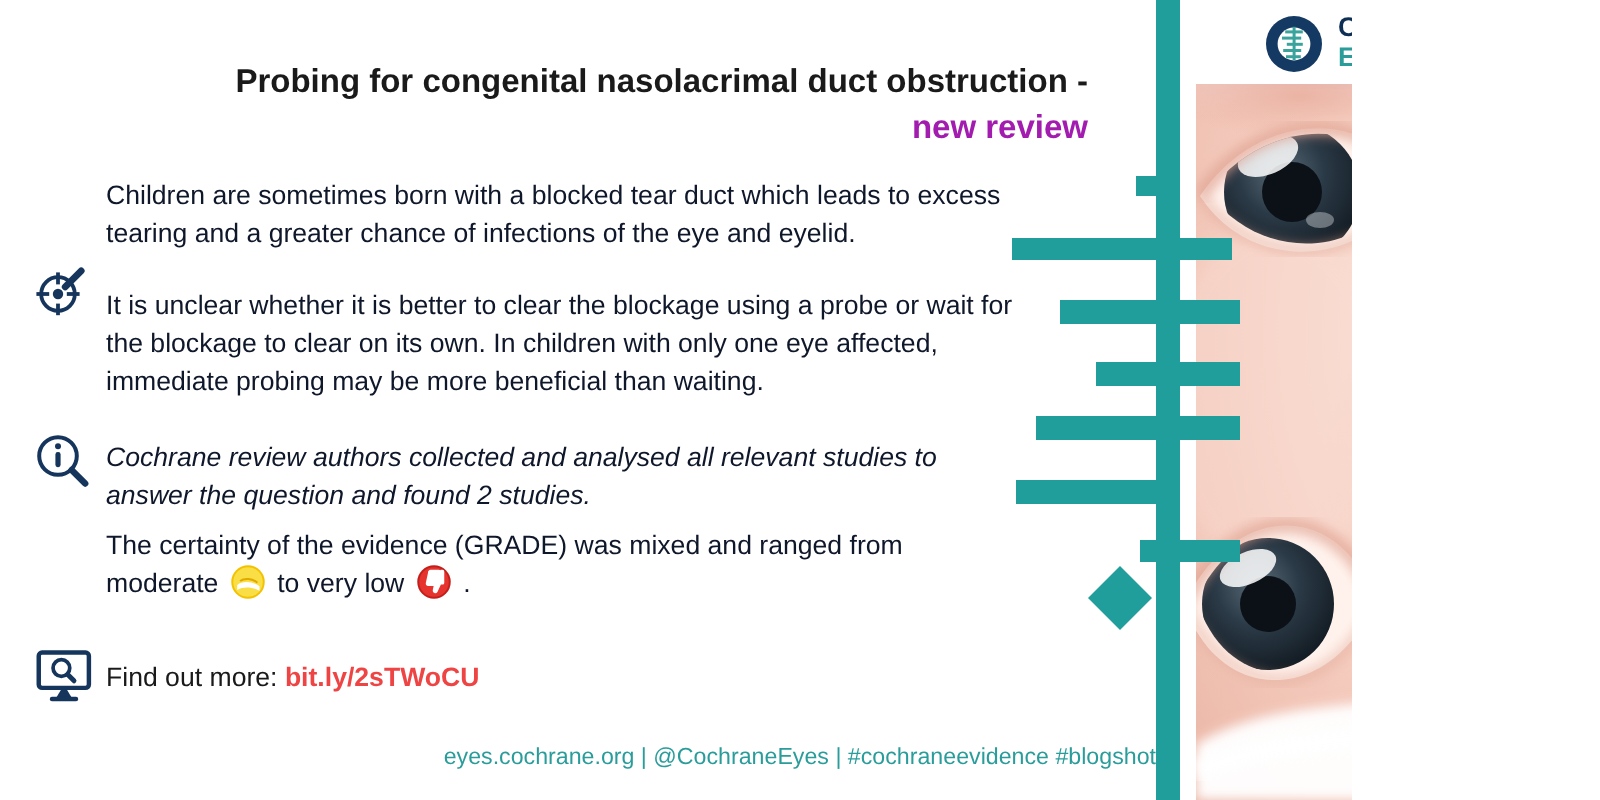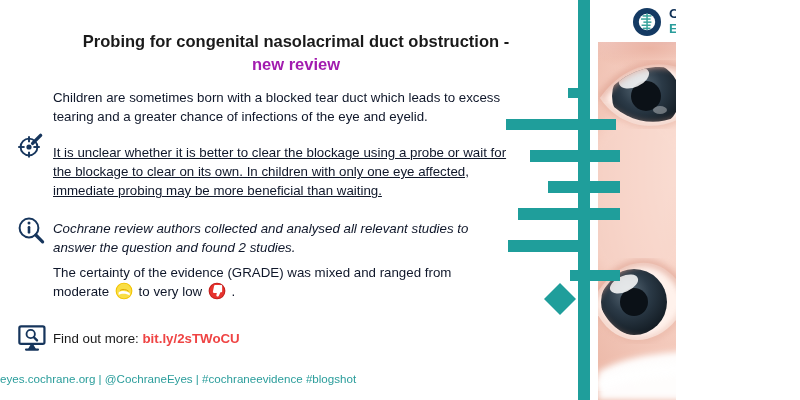--- a/index.html
+++ b/index.html
@@ -74,57 +74,57 @@
     width: 120px;
     height: 400px;
   }
 
   
   .title {
     position: absolute;
     left: 48px;
     top: 30px;
     width: 496px;
-    text-align: center;
+    text-align: right;
     font-size: 16.5px;
     font-weight: bold;
     color: #1a1a1a;
     line-height: 1.42;
   }
   .title .nr { color: #a21caf; display: block; }
 
   .body-block {
     position: absolute;
     color: #0f172a;
     font-size: 13.3px;
     line-height: 1.44;
   }
   .b1 { left: 53px; top: 88px;  width: 452px; }
-  .b2 { left: 53px; top: 143px; width: 470px; text-decoration: underline; }
+  .b2 { left: 53px; top: 143px; width: 470px; }
   .b3 { left: 53px; top: 219px; width: 452px; font-style: italic; }
   .b4 { left: 53px; top: 263px; width: 452px; }
 
   .findout {
     position: absolute;
     left: 53px;
     top: 331px;
     font-size: 13.3px;
     color: #1a1a1a;
   }
   .findout .link {
     color: #ef4444;
     font-weight: bold;
   }
 
   .footer {
     position: absolute;
     left: 0;
     top: 372px;
     width: 578px;
-    text-align: left;
+    text-align: right;
     font-size: 11.6px;
     color: #2a9d9b;
   }
 
   
   .sideicon {
     position: absolute;
     width: 30px;
     height: 30px;
   }

